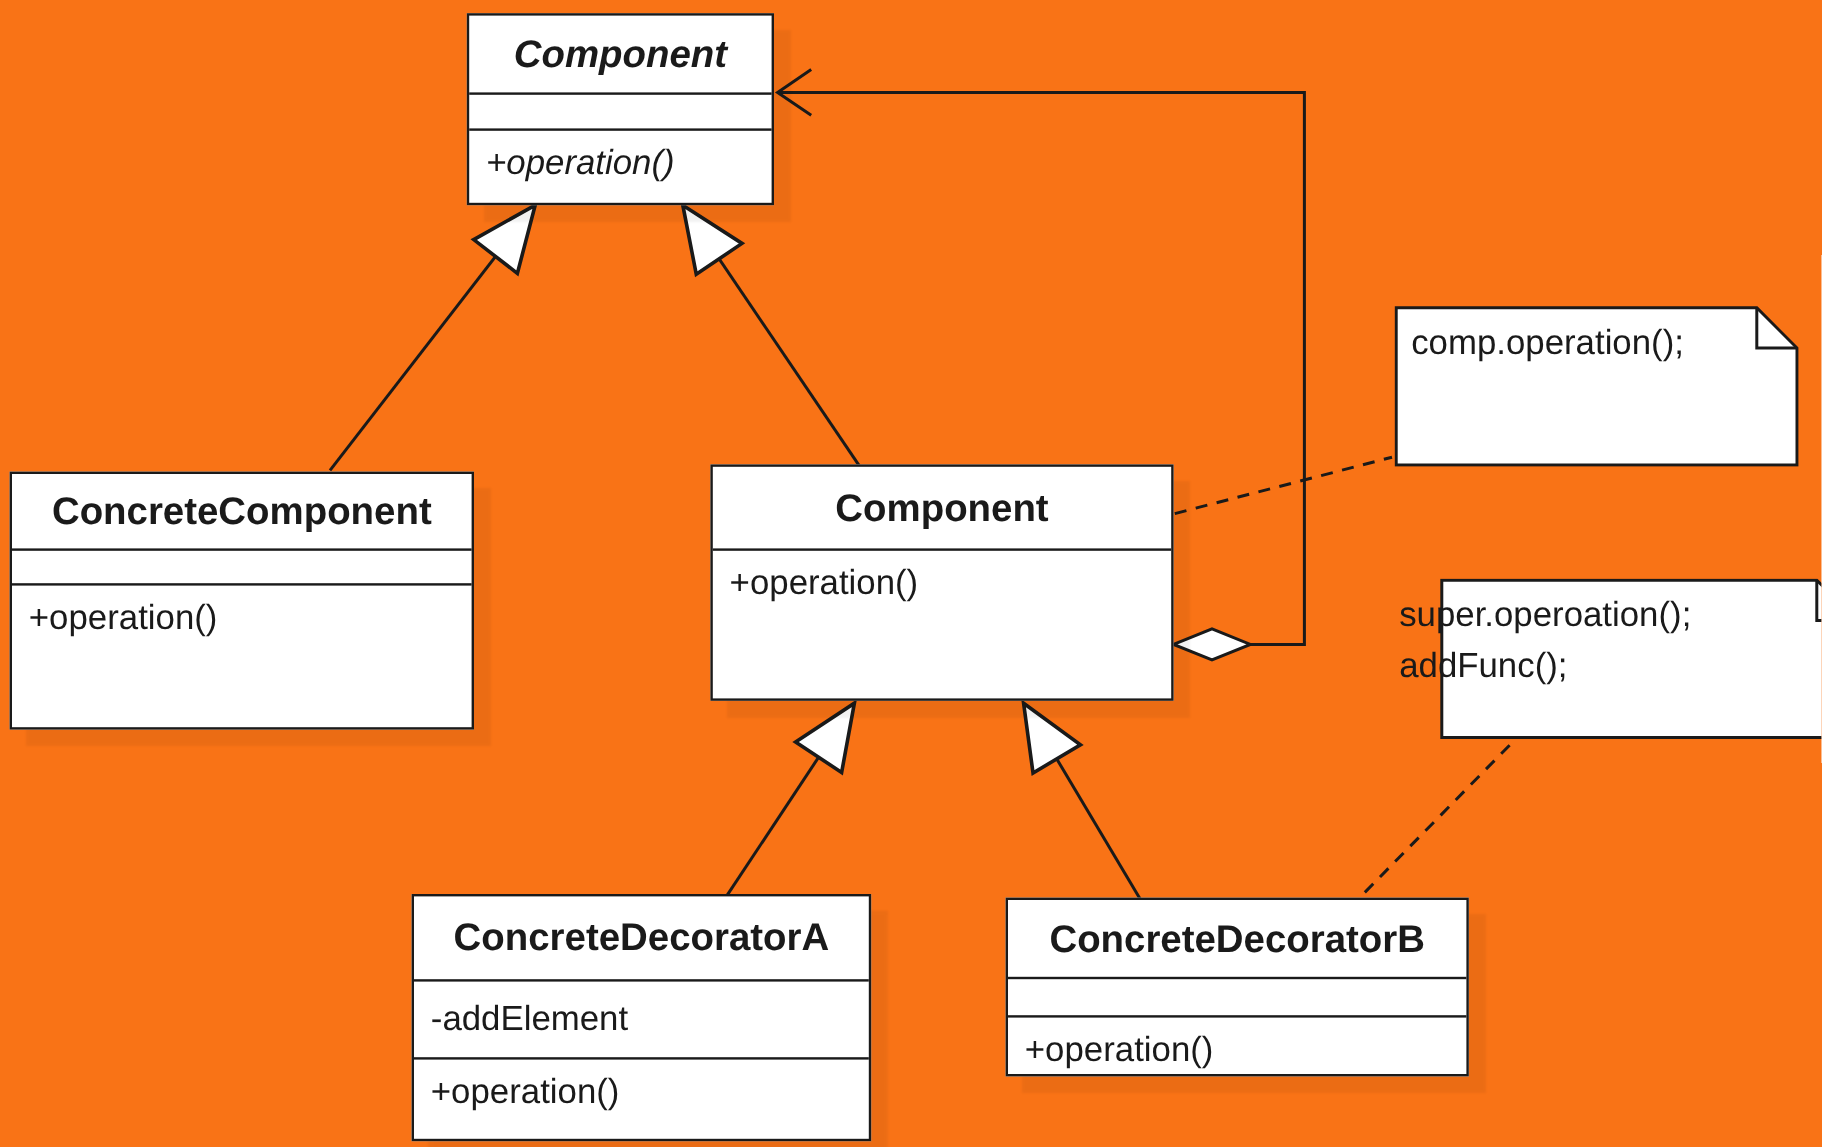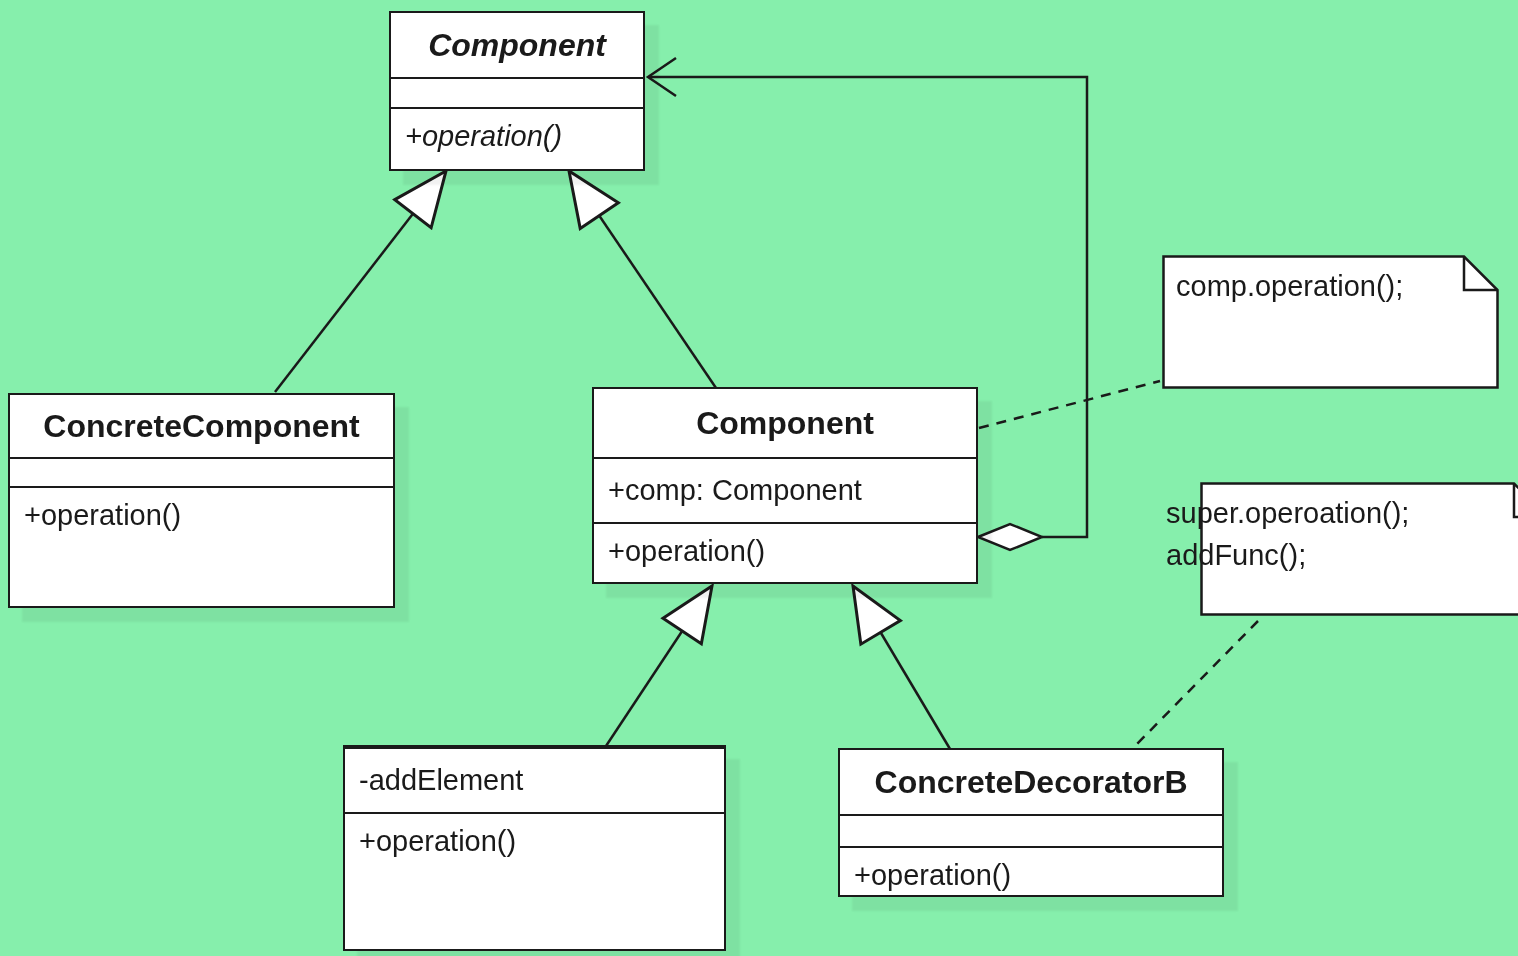--- a/index.html
+++ b/index.html
@@ -5,21 +5,21 @@
   html, body {
     margin: 0;
     padding: 0;
     background: #ffffff;
     font-family: "Liberation Sans", sans-serif;
   }
   .canvas {
     position: relative;
     width: 1518px;
     height: 956px;
-    background: #86efac;
+    background: #f97316;
     overflow: hidden;
   }
   .connector-layer {
     position: absolute;
     left: 0;
     top: 0;
     z-index: 1;
   }
   .uml-class {
     position: absolute;
@@ -121,29 +121,27 @@
   <div class="uml-class" style="left:8px; top:393px; width:387px; height:215px;">
     <div class="uml-title" style="height:62px;">ConcreteComponent</div>
     <div class="uml-compartment" style="height:29px;"></div>
     <div class="uml-compartment grow">
       <div class="uml-member">+operation()</div>
     </div>
   </div>
 
   <div class="uml-class" style="left:592px; top:387px; width:386px; height:197px;">
     <div class="uml-title" style="height:68px;">Component</div>
-    <div class="uml-compartment center-v" style="height:65px; padding-left:14px;">
-      <div class="uml-member">+comp: Component</div>
-    </div>
     <div class="uml-compartment grow">
       <div class="uml-member">+operation()</div>
     </div>
   </div>
 
   <div class="uml-class" style="left:343px; top:745px; width:383px; height:206px;">
+    <div class="uml-title" style="height:69px;">ConcreteDecoratorA</div>
     <div class="uml-compartment center-v" style="height:65px; padding-left:14px;">
       <div class="uml-member">-addElement</div>
     </div>
     <div class="uml-compartment grow">
       <div class="uml-member">+operation()</div>
     </div>
   </div>
 
   <div class="uml-class" style="left:838px; top:748px; width:386px; height:149px;">
     <div class="uml-title" style="height:64px;">ConcreteDecoratorB</div>

